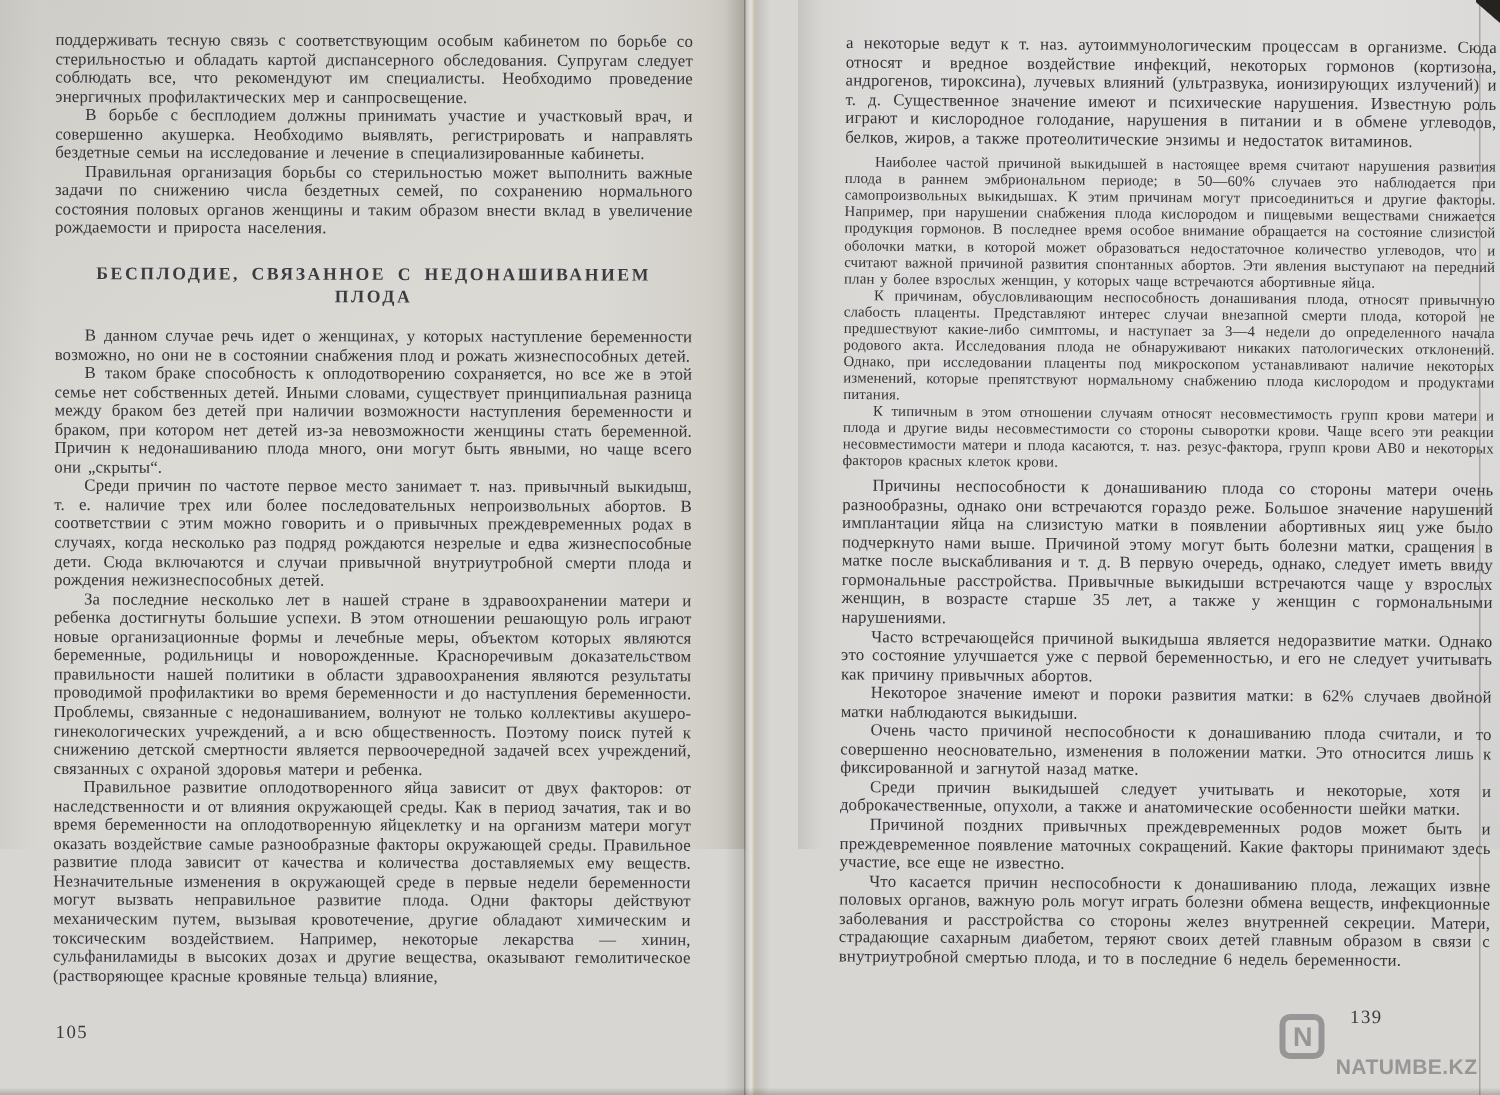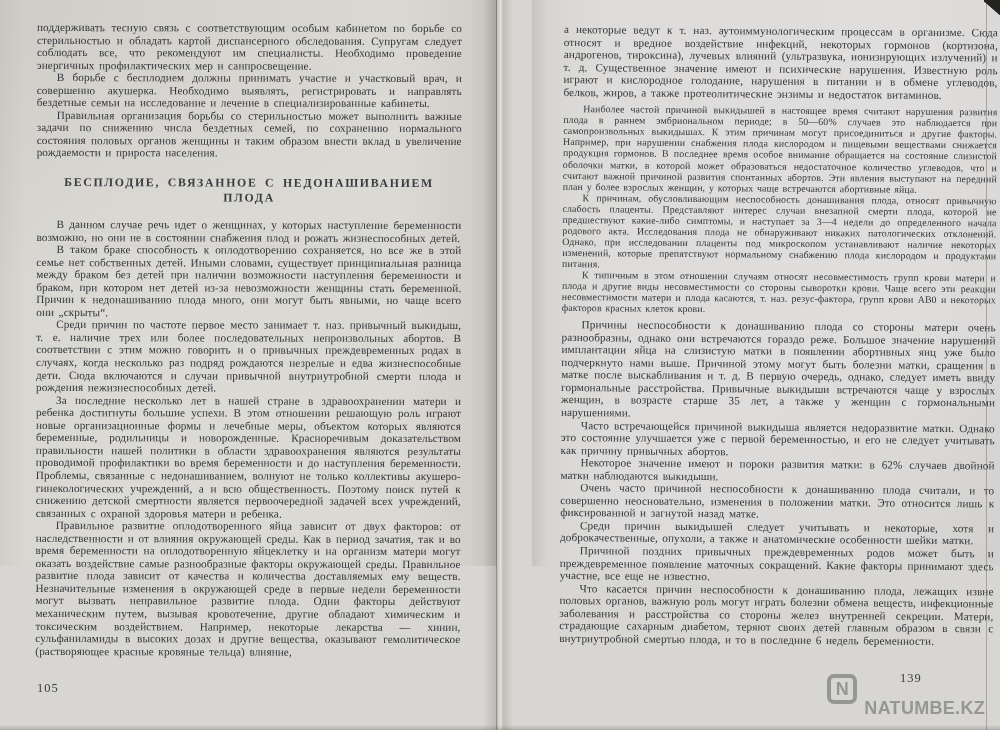--- a/index.html
+++ b/index.html
@@ -57,21 +57,21 @@
   
   .smudge{position:absolute;left:60px;top:225px;width:300px;height:22px;pointer-events:none;
     background:repeating-linear-gradient(0deg,rgba(90,95,110,0.10) 0 2px,rgba(0,0,0,0) 2px 7px);
     filter:blur(1.5px);opacity:0.55;}
 
   
   .watermark{position:absolute;right:15px;bottom:11px;display:flex;align-items:center;gap:7px;
     color:#8e8e8e;opacity:0.88;font-family:"Liberation Sans","DejaVu Sans",sans-serif;}
   .wm-logo{width:22px;height:22px;border:4px solid #8e8e8e;border-radius:7px;
     display:flex;align-items:center;justify-content:center;font-weight:bold;font-size:18px;line-height:1;}
-  .wm-text{font-weight:bold;font-size:18px;letter-spacing:0.3px;margin-top:40px;}
+  .wm-text{font-weight:bold;font-size:14px;letter-spacing:0.3px;margin-top:40px;}
 </style>
 </head>
 <body>
 
 <div class="book">
 
   <div class="page page-left">
     <div class="smudge"></div>
     <div class="textcol">
       <p class="para noindent">поддерживать тесную связь с соответствующим особым кабинетом по борьбе со стерильностью и обладать картой диспансерного обследования. Супругам следует соблюдать все, что рекомендуют им специалисты. Необходимо проведение энергичных профилактических мер и санпросвещение.</p>

